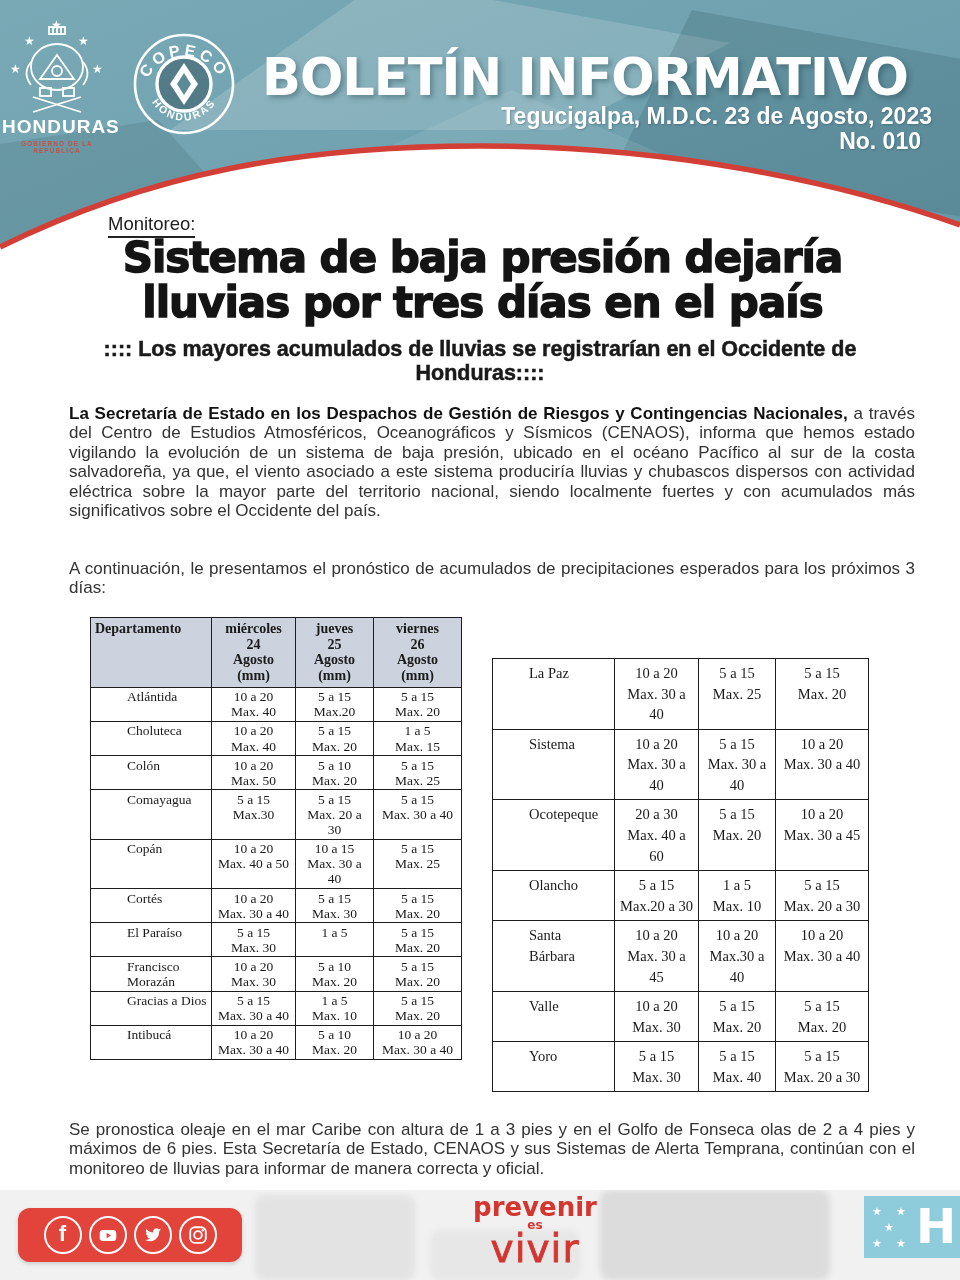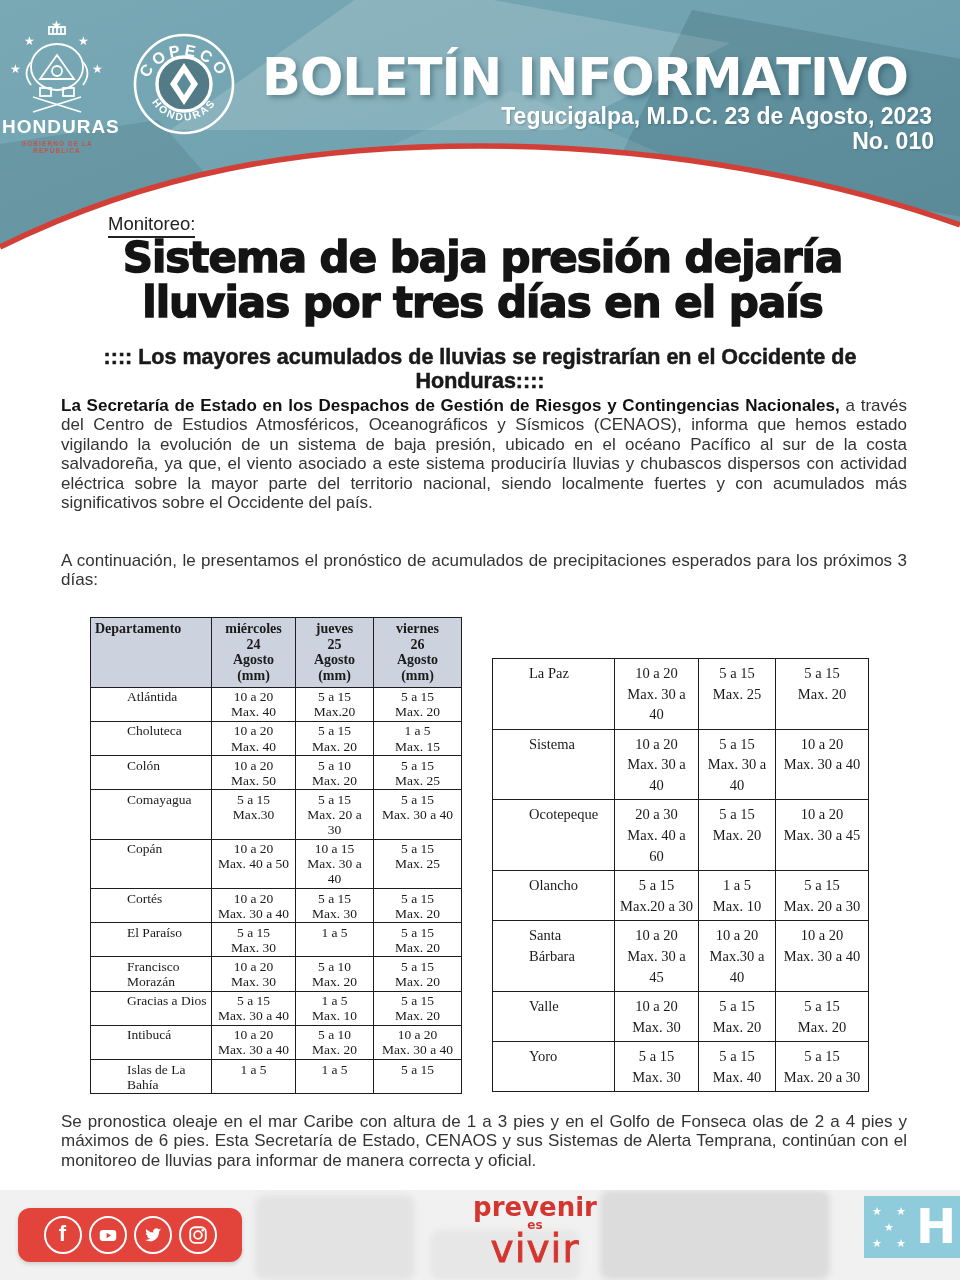--- a/index.html
+++ b/index.html
@@ -25,36 +25,36 @@
   .coa-sub{font-size:6.3px;font-weight:bold;letter-spacing:1.2px;color:#c4524a;margin-top:2px;}
 
   .copeco{position:absolute;left:132px;top:32px;width:104px;height:104px;}
 
   .banner-title{position:absolute;left:232px;right:22px;top:48px;margin:0;text-align:center;
        font-family:"DejaVu Sans","Liberation Sans",sans-serif;
        font-size:51px;font-weight:800;letter-spacing:-1px;color:#fff;
        text-shadow:3px 3px 5px rgba(30,60,70,0.35);white-space:nowrap;}
   .dateline{position:absolute;right:28px;top:103px;font-size:23px;font-weight:600;color:#fff;
        text-shadow:1px 1px 2px rgba(30,60,70,0.3);}
-  .issue{position:absolute;right:26px;top:128px;font-size:23px;font-weight:600;color:#fff;
+  .issue{position:absolute;right:39px;top:128px;font-size:23px;font-weight:600;color:#fff;
        text-shadow:1px 1px 2px rgba(30,60,70,0.3);}
   .curve{position:absolute;left:0;top:0;width:960px;height:258px;pointer-events:none;}
 
   
   .kicker{position:absolute;left:108px;top:213px;font-size:18.5px;color:#222;
       border-bottom:2px solid #222;padding-bottom:1px;}
   .headline{position:absolute;left:5px;right:0;top:236px;margin:0;text-align:center;
       font-family:"DejaVu Sans","Liberation Sans",sans-serif;
       font-size:42px;line-height:1.07;font-weight:800;color:#141414;
       letter-spacing:-1px;-webkit-text-stroke:1.4px #141414;}
-  .subhead{position:absolute;left:60px;right:60px;top:333px;margin:12px;text-align:center;
+  .subhead{position:absolute;left:60px;right:60px;top:333px;margin:4px;text-align:center;
       font-size:21.5px;line-height:1.12;font-weight:800;color:#1a1a1a;
       -webkit-text-stroke:0.5px #1a1a1a;}
   .para{position:absolute;left:57px;width:846px;font-size:17px;line-height:19.4px;
-      text-align:justify;color:#333;margin:4px;}
+      text-align:justify;color:#333;margin:12px;}
   .p1{top:392px;}
   .p2{top:547px;}
   .closing{top:1108px;}
   .lead-bold{font-weight:bold;color:#111;}
 
   
   table.fc{position:absolute;border-collapse:collapse;table-layout:fixed;
       font-family:"Liberation Serif",serif;color:#1a1a1a;background:#fff;}
   table.fc th,table.fc td{border:1.4px solid #1d1d1d;white-space:pre-line;
       vertical-align:top;overflow:hidden;}
@@ -280,26 +280,20 @@
           </tr>
           <tr>
             <td class="dept">Intibucá</td>
             <td>10 a 20
 Max. 30 a 40</td>
             <td>5 a 10
 Max. 20</td>
             <td>10 a 20
 Max. 30 a 40</td>
           </tr>
-          <tr>
-            <td class="dept">Islas de La Bahía</td>
-            <td>1 a 5</td>
-            <td>1 a 5</td>
-            <td>5 a 15</td>
-          </tr>
         </tbody>
     </table>
 
     <table class="fc fc-right">
       <colgroup>
           <col style="width:122px">
           <col style="width:84px">
           <col style="width:77px">
           <col style="width:93px">
         </colgroup>

